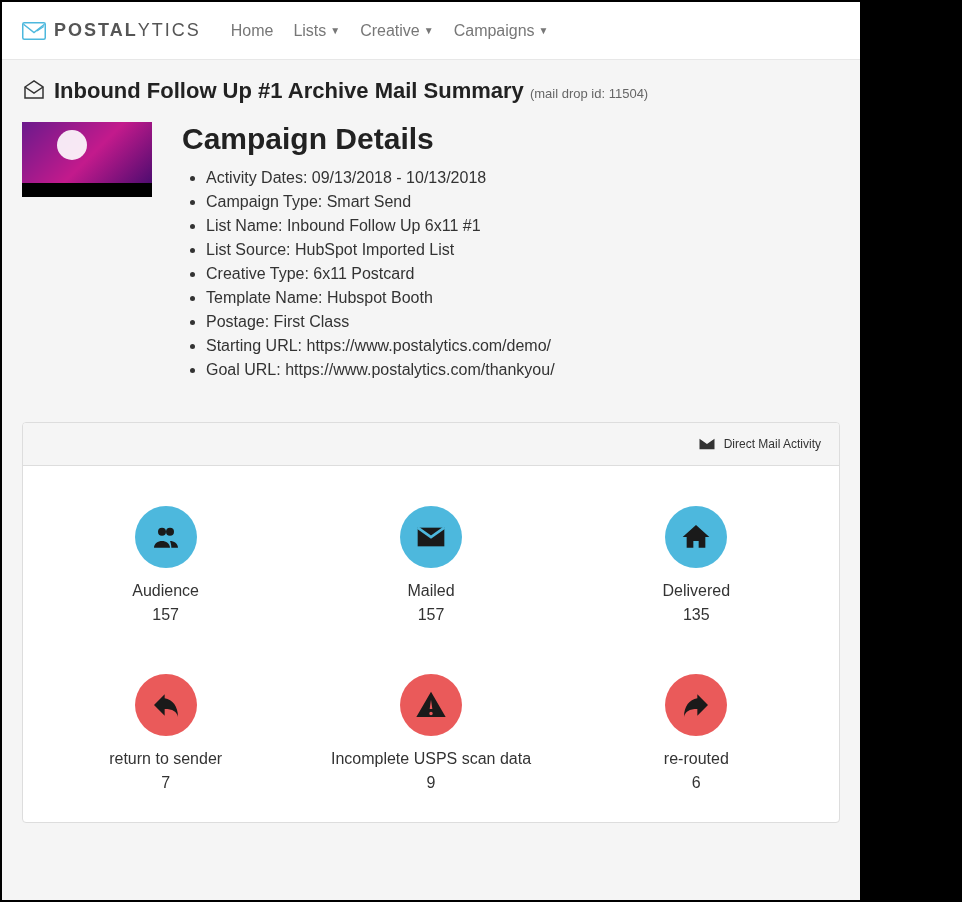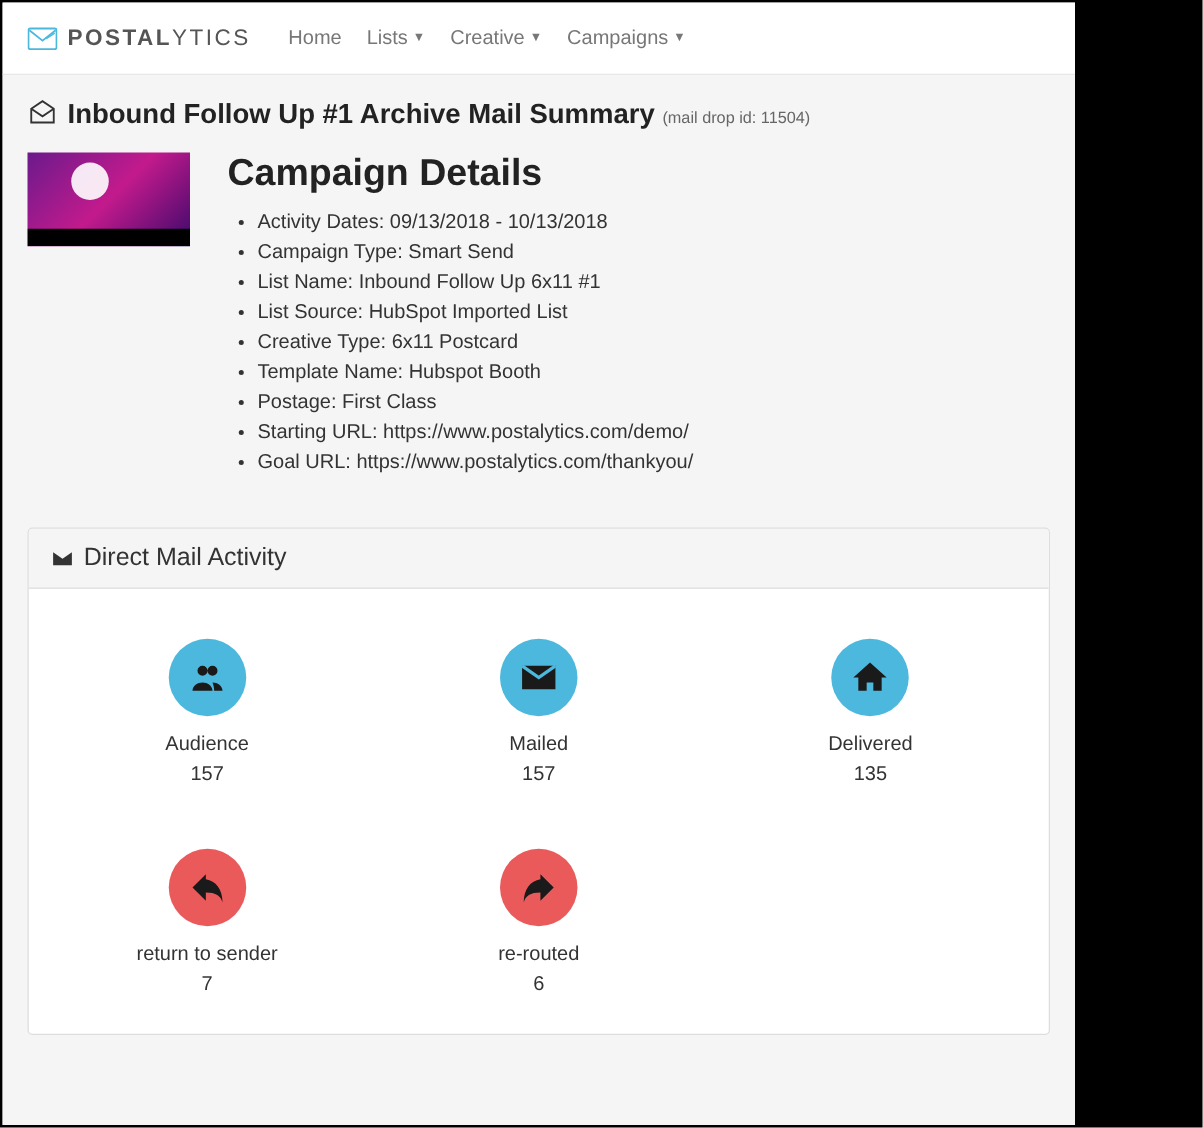--- a/index.html
+++ b/index.html
@@ -17,21 +17,21 @@
   .page-title h2 { font-size: 22px; font-weight: 700; color: #222; }
   .page-title .sub { font-size: 13px; color: #666; font-weight: 400; }
   .details-row { display: flex; gap: 30px; margin-bottom: 40px; }
   .thumb { width: 130px; height: 75px; background: linear-gradient(135deg,#6b1a8c,#c31a8c,#3b0a6b); position: relative; flex-shrink: 0; overflow: hidden; }
   .thumb::before { content:""; position:absolute; top:8px; left:35px; width:30px; height:30px; background:#fff; border-radius:50%; opacity:0.9; }
   .thumb-bar { position:absolute; bottom:0; left:0; right:0; height:14px; background:#000; color:#fff; font-size:6px; padding:2px 4px; }
   .details-col h1 { font-size: 30px; font-weight: 700; margin-bottom: 10px; color: #222; }
   .details-col ul { list-style: disc; padding-left: 24px; }
   .details-col li { font-size: 16px; color: #333; line-height: 1.5; }
   .panel { background: #fff; border: 1px solid #ddd; border-radius: 4px; overflow: hidden; }
-  .panel-header { background: #f5f5f5; border-bottom: 1px solid #ddd; padding: 12px 18px; display: flex; align-items: center; gap: 8px; color: #333; font-size: 20px; }
+  .panel-header { background: #f5f5f5; border-bottom: 1px solid #ddd; padding: 12px 18px; display: flex; align-items: center; gap: 8px; color: #333; font-size: 12px; justify-content: flex-end; }
   .stats-grid { display: grid; grid-template-columns: repeat(3,1fr); padding: 40px 20px 30px; gap: 50px 20px; }
   .stat { text-align: center; }
   .circle { width: 62px; height: 62px; border-radius: 50%; margin: 0 auto 14px; display: flex; align-items: center; justify-content: center; }
   .circle.blue { background: #4db8dd; }
   .circle.red { background: #ea5a5a; }
   .circle svg { width: 32px; height: 32px; fill: #1a1a1a; }
   .stat-label { font-size: 16px; color: #333; margin-bottom: 6px; }
   .stat-value { font-size: 16px; color: #333; }
   .envelope-icon { width: 24px; height: 24px; }
   .mail-icon { width: 18px; height: 18px; fill:#333; }
@@ -138,20 +138,29 @@
               <svg viewBox="0 0 24 24">
                 <path d="M11 4L3 12l8 8v-5c6 0 9 2 10 6 0-8-4-13-10-14V4z"></path>
               </svg>
             </div>
             <div class="stat-label">return to sender</div>
             <div class="stat-value">7</div>
           </div>
           <div class="stat">
             <div class="circle red">
               <svg viewBox="0 0 24 24">
+                <path d="M12 2L1 21h22L12 2zm0 6l1 7h-2l1-7zm0 9a1.3 1.3 0 110 2.6 1.3 1.3 0 010-2.6z"></path>
+              </svg>
+            </div>
+            <div class="stat-label">Incomplete USPS scan data</div>
+            <div class="stat-value">9</div>
+          </div>
+          <div class="stat">
+            <div class="circle red">
+              <svg viewBox="0 0 24 24">
                 <path d="M13 4l8 8-8 8v-5c-6 0-9 2-10 6 0-8 4-13 10-14V4z"></path>
               </svg>
             </div>
             <div class="stat-label">re-routed</div>
             <div class="stat-value">6</div>
           </div>
         </div>
     </div>
   </div>
 </div>

